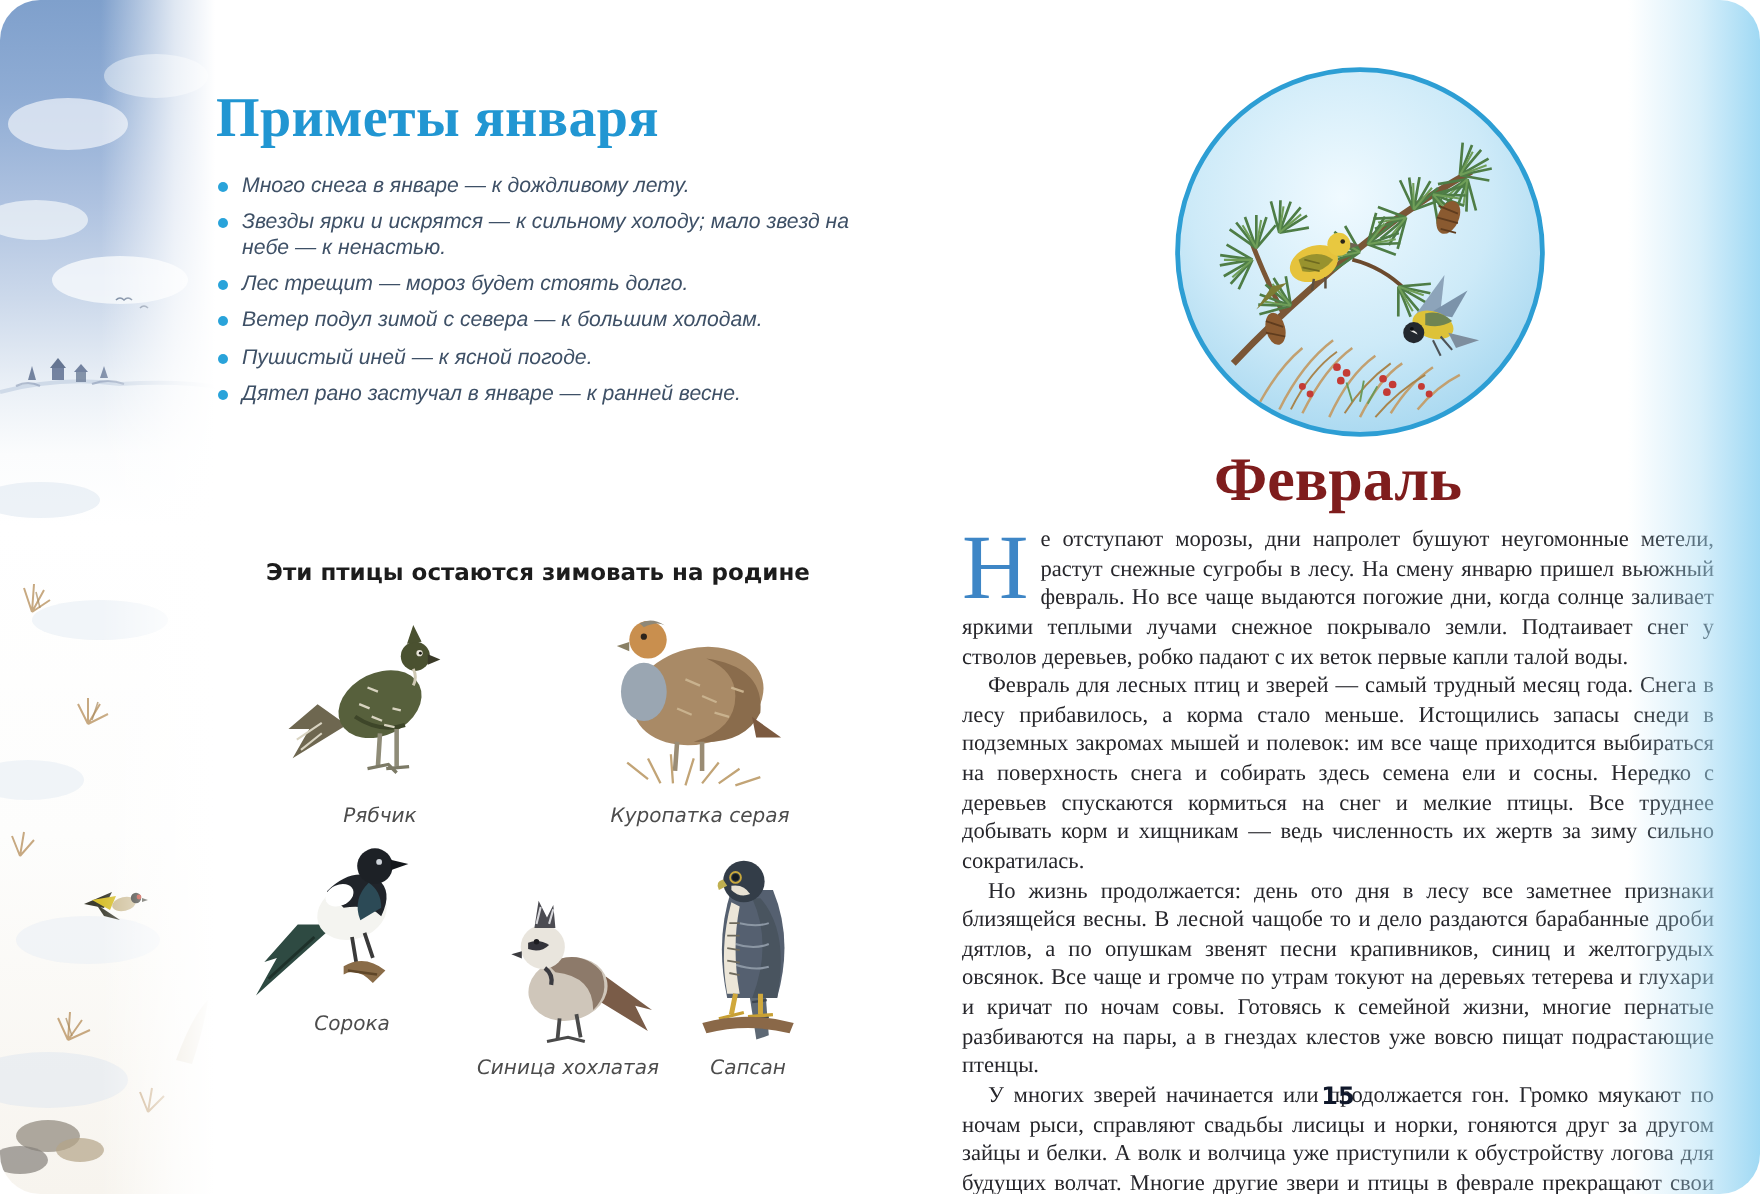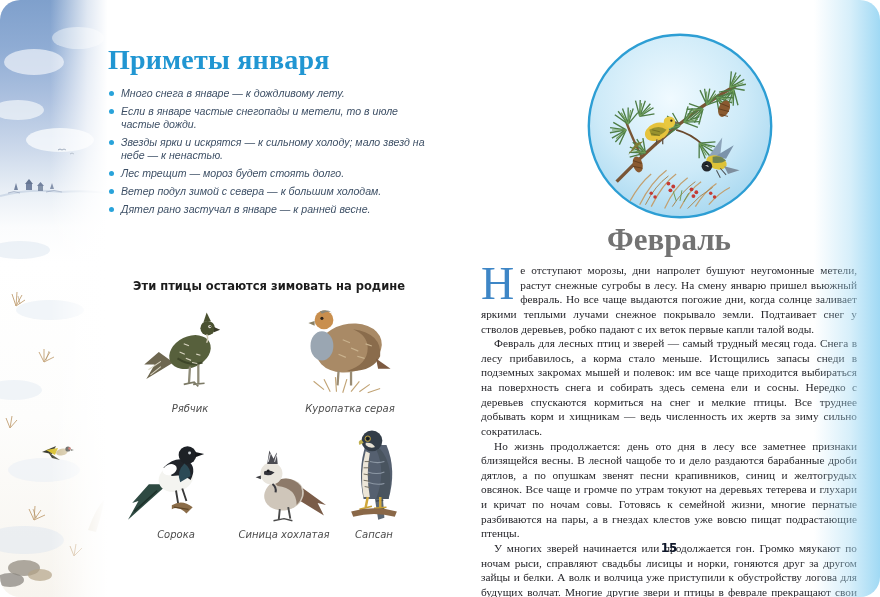--- a/index.html
+++ b/index.html
@@ -47,29 +47,29 @@
     font-family:"DejaVu Sans", sans-serif;font-size:11.5px;font-weight:bold;color:#1c1c1c;
   }
   .bird-fig{position:absolute;margin:0;text-align:center;}
   .bird-fig svg{display:block;margin:0 auto;}
   .bird-caption{
     display:block;margin-top:3px;
     font-family:"DejaVu Sans", sans-serif;font-style:italic;font-size:10px;color:#4c4c4c;
   }
   .fig-ryabchik{left:22px;top:300px;width:120px;}
   .fig-kuropatka{left:162px;top:296px;width:160px;}
-  .fig-soroka{left:8px;top:430px;width:120px;text-align:center;}
+  .fig-soroka{left:8px;top:408px;width:120px;text-align:center;}
   .fig-sinitsa{left:116px;top:442px;width:120px;}
   .fig-sapsan{left:206px;top:420px;width:120px;}
   
   .page-right{position:absolute;left:480px;top:0;width:378px;height:597px;}
   .circle-illo{position:absolute;left:104px;top:30px;width:192px;height:192px;}
   .chapter-title{
     position:absolute;left:0;top:222px;width:378px;margin:0;text-align:center;
-    font-size:31px;font-weight:bold;color:#737373;
+    font-size:31px;font-weight:bold;color:#7f1d1d;
     font-family:"Liberation Serif", serif;
   }
   .body-text{
     position:absolute;left:1px;top:263px;width:376px;
     font-size:11.3px;line-height:1.295;color:#26262b;text-align:justify;
   }
   .body-text p{margin:0;text-indent:13px;}
   .body-text p.first{text-indent:0;}
   .dropcap{
     float:left;font-size:46px;line-height:38px;padding:2px 6px 0 0;
@@ -136,24 +136,24 @@
       <ellipse cx="10" cy="580" rx="14" ry="7" fill="#84807a" opacity="0.7"></ellipse>
       <path d="M88 530 q8 -22 16 -30 q-2 14 -8 32 Z" fill="#c8b794" opacity="0.6"></path>
     </svg>
   </div>
 
   <div class="page-left">
     <h1 class="omens-title">Приметы января</h1>
 
     <ul class="omens-list">
       <li>Много снега в январе — к дождливому лету.</li>
-      <li>Если в январе частые снегопады и метели, то в июле частые дожди.</li>
       <li>Звезды ярки и искрятся — к сильному холоду; мало звезд на небе — к ненастью.</li>
       <li>Лес трещит — мороз будет стоять долго.</li>
       <li>Ветер подул зимой с севера — к большим холодам.</li>
+      <li>Пушистый иней — к ясной погоде.</li>
       <li>Дятел рано застучал в январе — к ранней весне.</li>
     </ul>
 
     <h2 class="birds-heading">Эти птицы остаются зимовать на родине</h2>
 
     <figure class="bird-fig fig-ryabchik">
       <svg width="104" height="100" viewBox="0 0 100 96">
         <path d="M34 60 L8 76 L16 62 L6 62 L20 50 Z" fill="#6e6750"></path>
         <path d="M12 72 l10 -8 M10 67 l12 -8" stroke="#d9d4c2" stroke-width="1" fill="none"></path>
         <ellipse cx="50" cy="50" rx="21" ry="15" fill="#57603c" transform="rotate(-26 50 50)"></ellipse>

